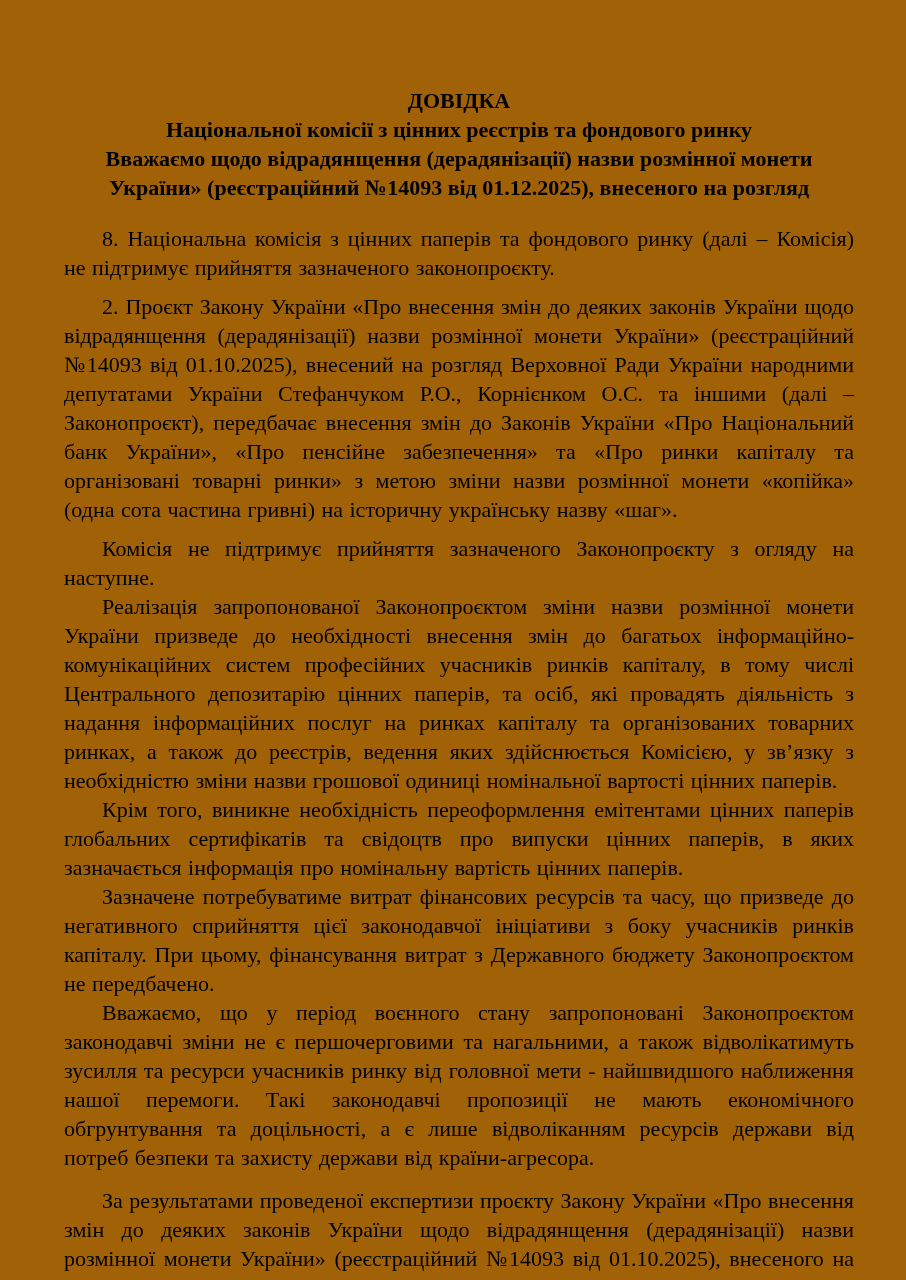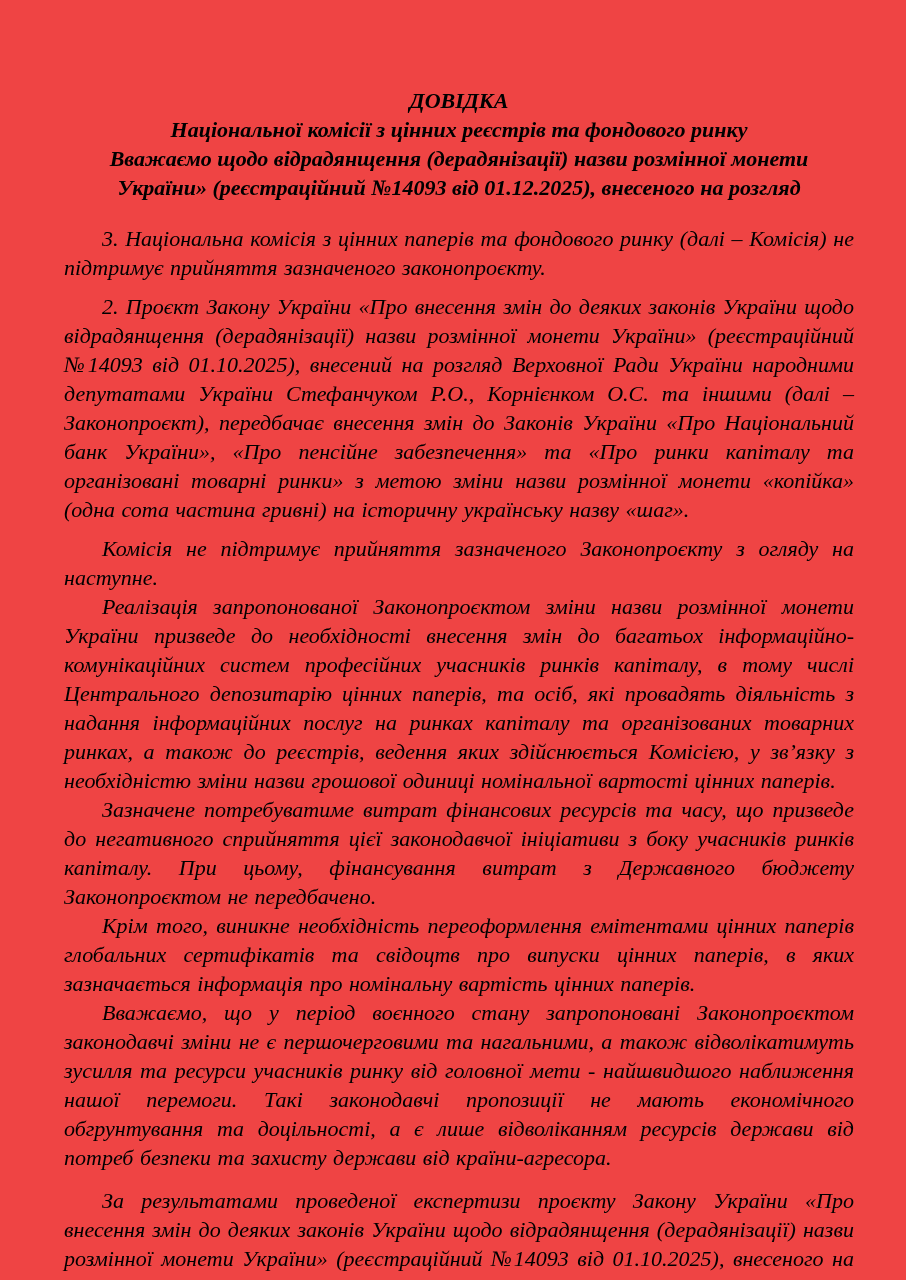--- a/index.html
+++ b/index.html
@@ -13,22 +13,21 @@
     overflow: hidden;
     font-family: "Liberation Serif", "DejaVu Serif", serif;
     color: #000000;
     -webkit-font-smoothing: antialiased;
   }
   .page {
     box-sizing: border-box;
     width: 906px;
     height: 1280px;
     padding: 86px 52px 40px 64px;
-    background: #ef4444;
-    font-style: italic;
+    background: #a16207;
   }
   .doc-title {
     text-align: center;
     font-weight: bold;
     font-size: 22px;
     line-height: 29px;
     margin: 0 0 22px 0;
   }
   .doc-title .title-line {
     white-space: normal;
@@ -53,22 +52,22 @@
 
 <div class="page">
 
   <div class="doc-title">
     <div class="title-line">ДОВІДКА</div>
     <div class="title-line">Національної комісії з цінних реєстрів та фондового ринку</div>
     <div class="title-line">Вважаємо щодо відрадянщення (дерадянізації) назви розмінної монети</div>
     <div class="title-line">України» (реєстраційний №14093 від 01.12.2025), внесеного на розгляд</div>
   </div>
 
-  <p class="para sp-after">3. Національна комісія з цінних паперів та фондового ринку (далі – Комісія) не підтримує прийняття зазначеного законопроєкту.</p>
+  <p class="para sp-after">8. Національна комісія з цінних паперів та фондового ринку (далі – Комісія) не підтримує прийняття зазначеного законопроєкту.</p>
   <p class="para sp-after">2. Проєкт Закону України «Про внесення змін до деяких законів України щодо відрадянщення (дерадянізації) назви розмінної монети України» (реєстраційний №14093 від 01.10.2025), внесений на розгляд Верховної Ради України народними депутатами України Стефанчуком Р.О., Корнієнком О.С. та іншими (далі – Законопроєкт), передбачає внесення змін до Законів України «Про Національний банк України», «Про пенсійне забезпечення» та «Про ринки капіталу та організовані товарні ринки» з метою зміни назви розмінної монети «копійка» (одна сота частина гривні) на історичну українську назву «шаг».</p>
   <p class="para">Комісія не підтримує прийняття зазначеного Законопроєкту з огляду на наступне.</p>
   <p class="para">Реалізація запропонованої Законопроєктом зміни назви розмінної монети України призведе до необхідності внесення змін до багатьох інформаційно-комунікаційних систем професійних учасників ринків капіталу, в тому числі Центрального депозитарію цінних паперів, та осіб, які провадять діяльність з надання інформаційних послуг на ринках капіталу та організованих товарних ринках, а також до реєстрів, ведення яких здійснюється Комісією, у зв’язку з необхідністю зміни назви грошової одиниці номінальної вартості цінних паперів.</p>
+  <p class="para">Крім того, виникне необхідність переоформлення емітентами цінних паперів глобальних сертифікатів та свідоцтв про випуски цінних паперів, в яких зазначається інформація про номінальну вартість цінних паперів.</p>
   <p class="para">Зазначене потребуватиме витрат фінансових ресурсів та часу, що призведе до негативного сприйняття цієї законодавчої ініціативи з боку учасників ринків капіталу. При цьому, фінансування витрат з Державного бюджету Законопроєктом не передбачено.</p>
-  <p class="para">Крім того, виникне необхідність переоформлення емітентами цінних паперів глобальних сертифікатів та свідоцтв про випуски цінних паперів, в яких зазначається інформація про номінальну вартість цінних паперів.</p>
   <p class="para">Вважаємо, що у період воєнного стану запропоновані Законопроєктом законодавчі зміни не є першочерговими та нагальними, а також відволікатимуть зусилля та ресурси учасників ринку від головної мети - найшвидшого наближення нашої перемоги. Такі законодавчі пропозиції не мають економічного обгрунтування та доцільності, а є лише відволіканням ресурсів держави від потреб безпеки та захисту держави від країни-агресора.</p>
   <p class="para sp-before">За результатами проведеної експертизи проєкту Закону України «Про внесення змін до деяких законів України щодо відрадянщення (дерадянізації) назви розмінної монети України» (реєстраційний №14093 від 01.10.2025), внесеного на розгляд Верховної Ради України народними депутатами України Стефанчуком Р.О., Корнієнком О.С. та іншими, Комісія не підтримує прийняття зазначеного Законопроєкту.</p>
 
 </div>
 
 </body></html>

